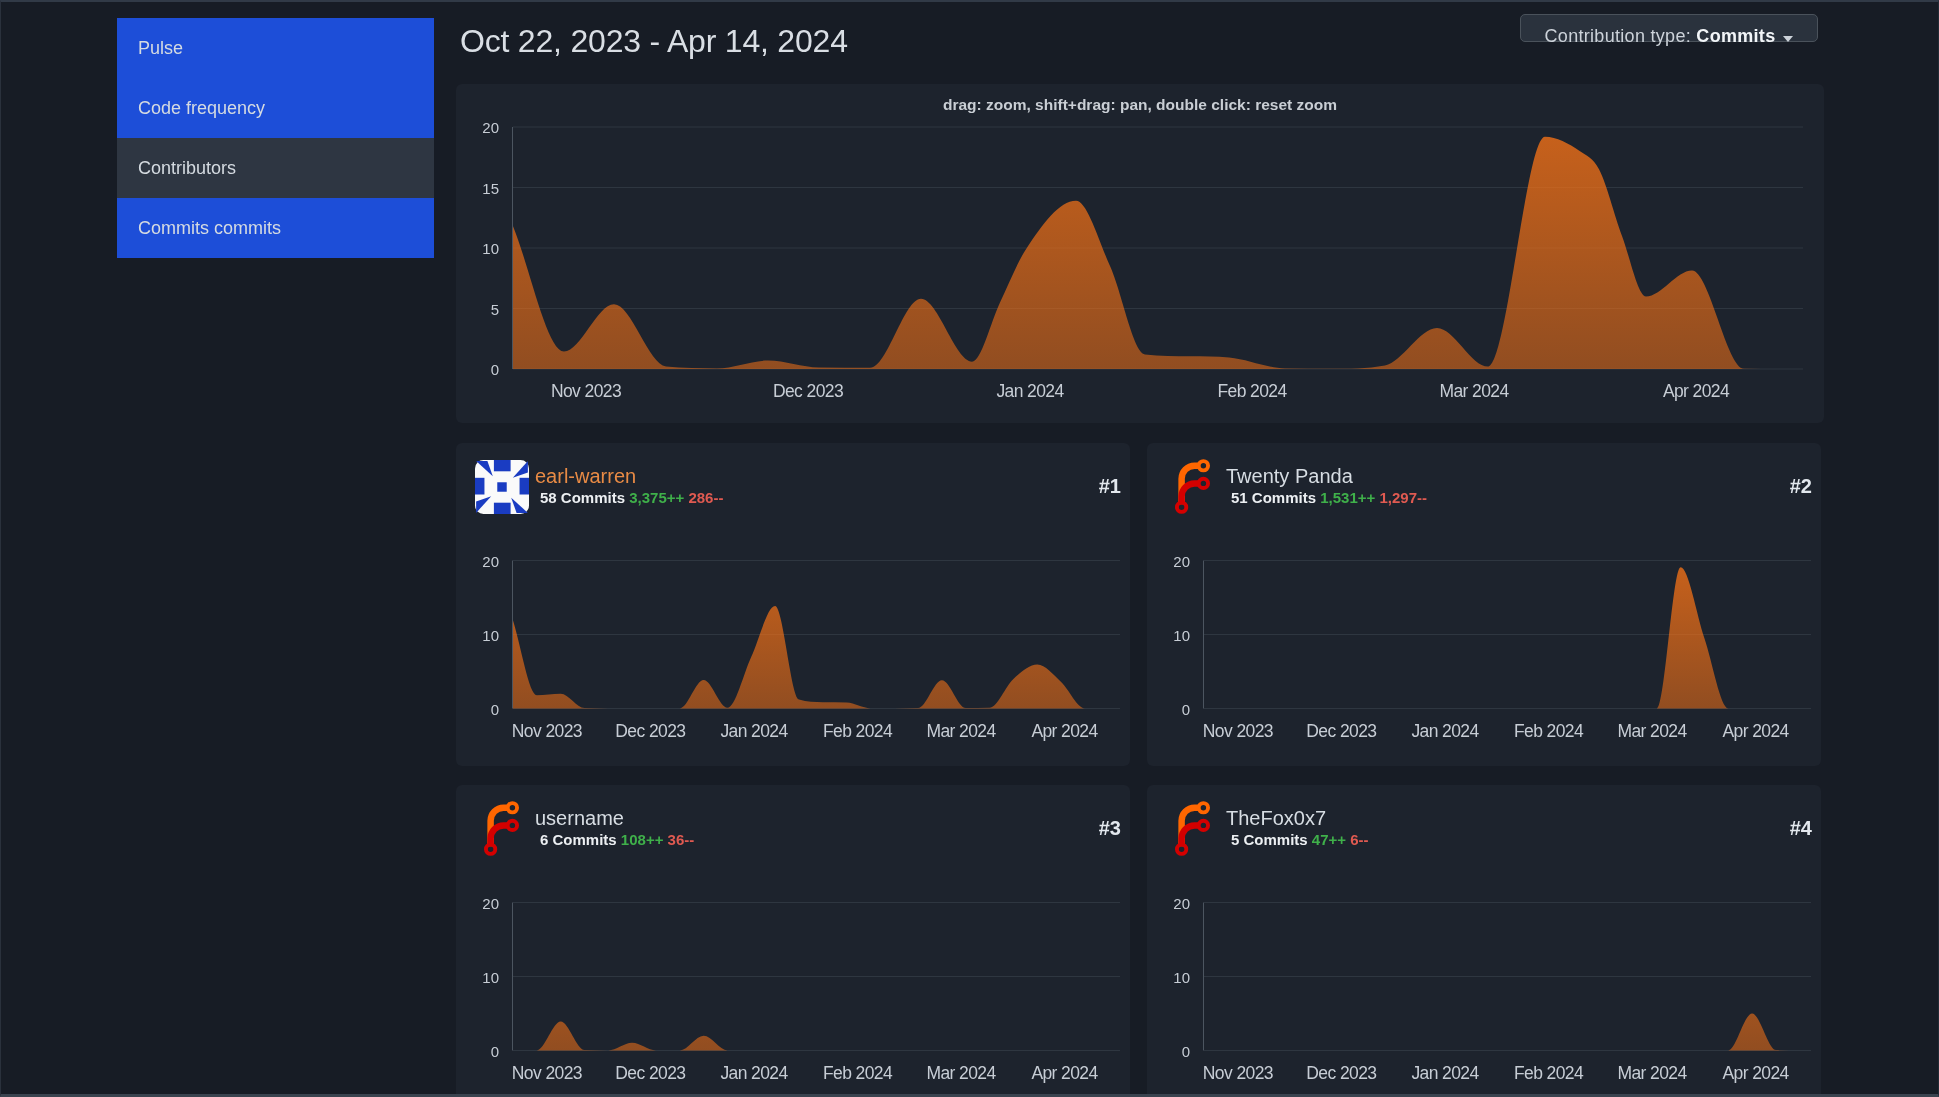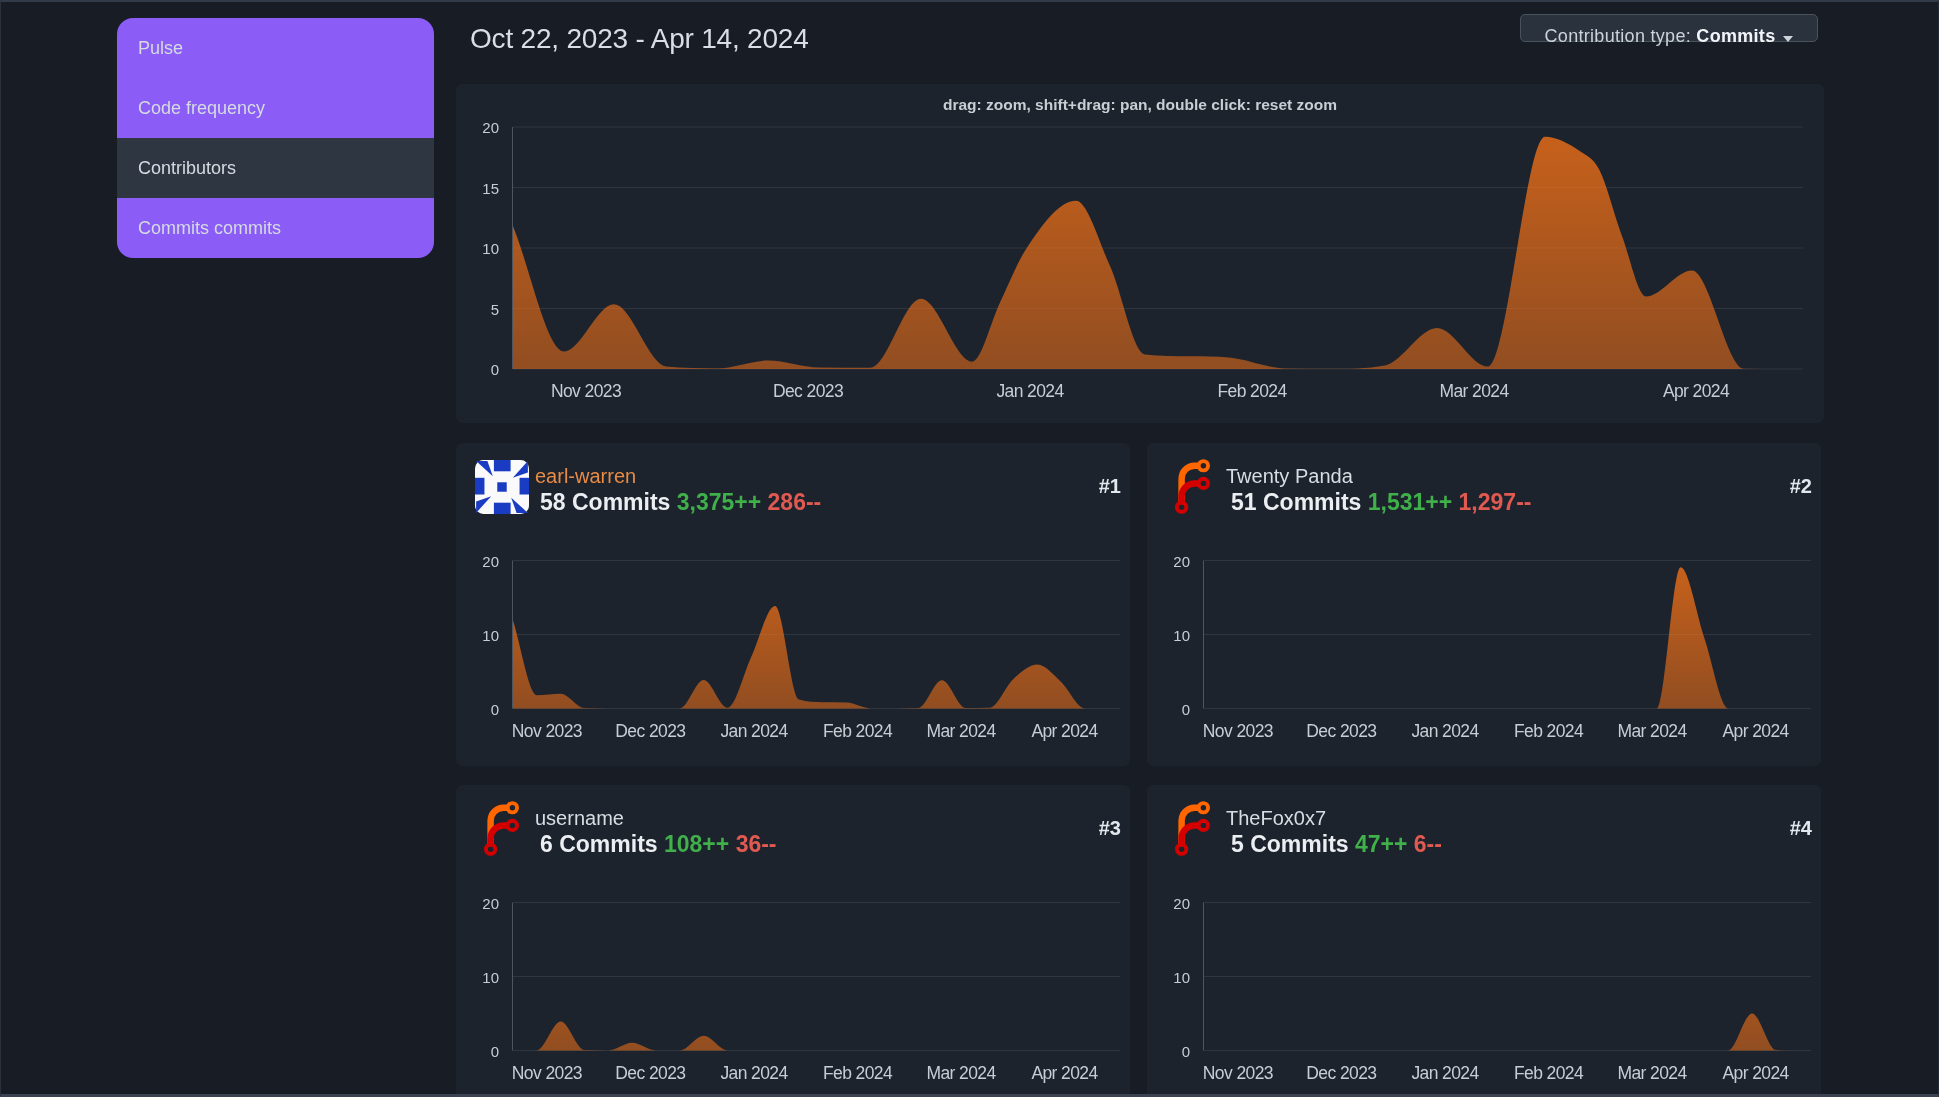--- a/index.html
+++ b/index.html
@@ -1,32 +1,32 @@
 <!DOCTYPE html>
 <html><head><meta charset="utf-8"><title>Contributors</title><style>
 * { margin:0; padding:0; box-sizing:border-box; }
 html,body { width:1939px; height:1097px; overflow:hidden; }
 body { background:#171c25; font-family:"Liberation Sans",sans-serif; position:relative;
   border-top:2px solid #313a47; border-left:1px solid #2a313c; border-right:1px solid #232b36; border-bottom:3px solid #3a434f; }
-.menu { position:absolute; left:116px; top:16px; width:317px; background:#8b5cf6; border-radius:16px; }
+.menu { position:absolute; left:116px; top:16px; width:317px; background:#1d4ed8; border-radius:0; }
 .menu .item { height:60px; line-height:60px; padding-left:21px; font-size:18px; color:#d5dbe1; }
 .menu .item:first-child { border-radius:8px 8px 0 0; }
 .menu .item:last-child { border-radius:0 0 8px 8px; }
 .menu .item.active { background:#2e3642; }
-h1.range { position:absolute; left:469px; top:21px; font-size:28px; font-weight:400; color:#d9dee4; letter-spacing:-0.2px; }
+h1.range { position:absolute; left:459px; top:21px; font-size:32px; font-weight:400; color:#d9dee4; letter-spacing:-0.2px; }
 .ctype { position:absolute; left:1519px; top:12px; width:298px; height:28px; background:#2a323d;
   border:1px solid #4a525b; border-radius:5px; font-size:18px; letter-spacing:0.3px; color:#cdd3da; line-height:42px; text-align:center; }
 .ctype b { color:#f2f5f8; }
 .caret { display:inline-block; width:0; height:0; border-left:5px solid transparent; border-right:5px solid transparent;
   border-top:6px solid #cdd3da; margin-left:8px; }
 .bigcard { position:absolute; left:455px; top:82px; width:1368px; height:339px; background:#1d232d; border-radius:6px; }
 .card { position:absolute; width:674px; height:323px; background:#1d232d; border-radius:6px; }
 .cname { position:absolute; left:79px; top:22px; font-size:20px; color:#d7dde3; }
 .cname.orange { color:#e98b45; }
-.cstats { position:absolute; left:84px; top:46px; font-size:23px; color:#eceff2; }
+.cstats { position:absolute; left:84px; top:46px; font-size:15px; color:#eceff2; }
 .cstats b { font-weight:bold; }
 .cstats .g { color:#3fb04a; font-weight:bold; }
 .cstats .r { color:#e05a51; font-weight:bold; }
 .rank { position:absolute; right:9px; top:32px; font-size:20px; font-weight:bold; color:#e3e8ee; }
 svg text { font-family:"Liberation Sans",sans-serif; }
 </style></head><body>
 <div class="menu">
 <div class="item">Pulse</div>
 <div class="item">Code frequency</div>
 <div class="item active">Contributors</div>

